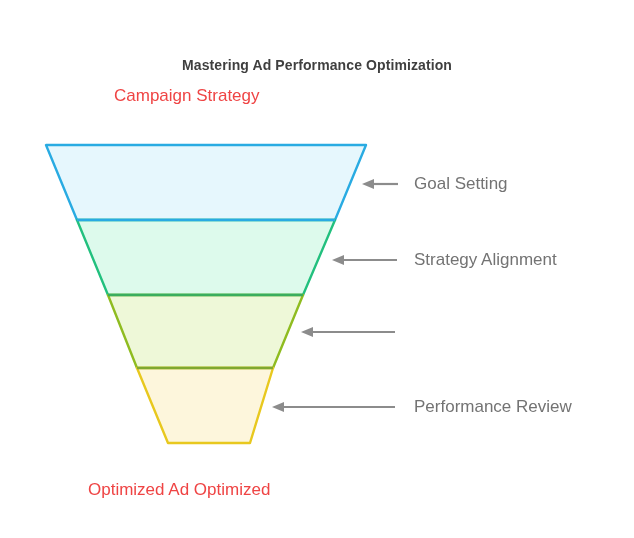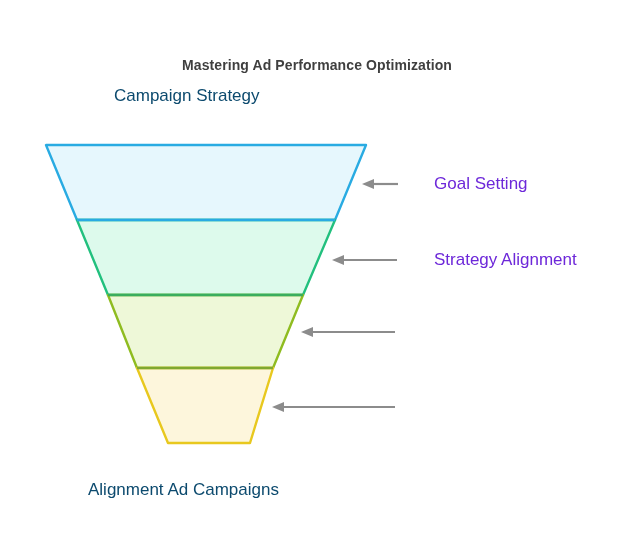--- a/index.html
+++ b/index.html
@@ -33,21 +33,21 @@
     font-weight: bold;
     color: #3f3f3f;
     letter-spacing: 0.1px;
     margin-top: 32px;
   }
 
   
   .cap {
     position: absolute;
     font-size: 17px;
-    color: #0c4a6e;
+    color: #ef4444;
     white-space: nowrap;
   }
   .cap-top {
     left: 114px;
     top: 86px;
   }
   .cap-bottom {
     left: 88px;
     top: 480px;
   }
@@ -58,36 +58,35 @@
     left: 0;
     top: 0;
     width: 634px;
     height: 538px;
   }
 
   
   .stage-label {
     position: absolute;
     font-size: 17px;
-    color: #6d28d9;
+    color: #737373;
     white-space: nowrap;
     line-height: 1;
-    margin-left: 20px;
   }
 </style>
 </head>
 <body>
 
 <div id="canvas">
 
   <div class="chart-title">Mastering Ad Performance Optimization</div>
 
   <div class="cap cap-top">Campaign Strategy</div>
 
-  <div class="cap cap-bottom">Alignment Ad Campaigns</div>
+  <div class="cap cap-bottom">Optimized Ad Optimized</div>
 
   <svg id="funnel-svg" viewBox="0 0 634 538" xmlns="http://www.w3.org/2000/svg">
 
     <polygon points="46,145 366,145 335,220 77,220" fill="#e6f7fd" stroke="#29abe2" stroke-width="2.4" stroke-linejoin="round"></polygon>
 
     <polygon points="77,220 335,220 303,295 108,295" fill="#ddfaec" stroke="#22c07e" stroke-width="2.4" stroke-linejoin="round"></polygon>
 
     <polygon points="108,295 303,295 273,368 137,368" fill="#eef8d8" stroke="#8fbc20" stroke-width="2.4" stroke-linejoin="round"></polygon>
 
     <polygon points="137,368 273,368 250,443 168,443" fill="#fdf6dc" stroke="#e8c81e" stroke-width="2.4" stroke-linejoin="round"></polygon>
@@ -118,14 +117,15 @@
         <polygon points="272,407 284,402 284,412" stroke="none"></polygon>
       </g>
     </g>
   </svg>
 
   <div class="stage-label" style="left:414px; top:175px;">Goal Setting</div>
 
   <div class="stage-label" style="left:414px; top:251px;">Strategy Alignment</div>
 
 
+  <div class="stage-label" style="left:414px; top:398px;">Performance Review</div>
 
 </div>
 
 </body></html>

